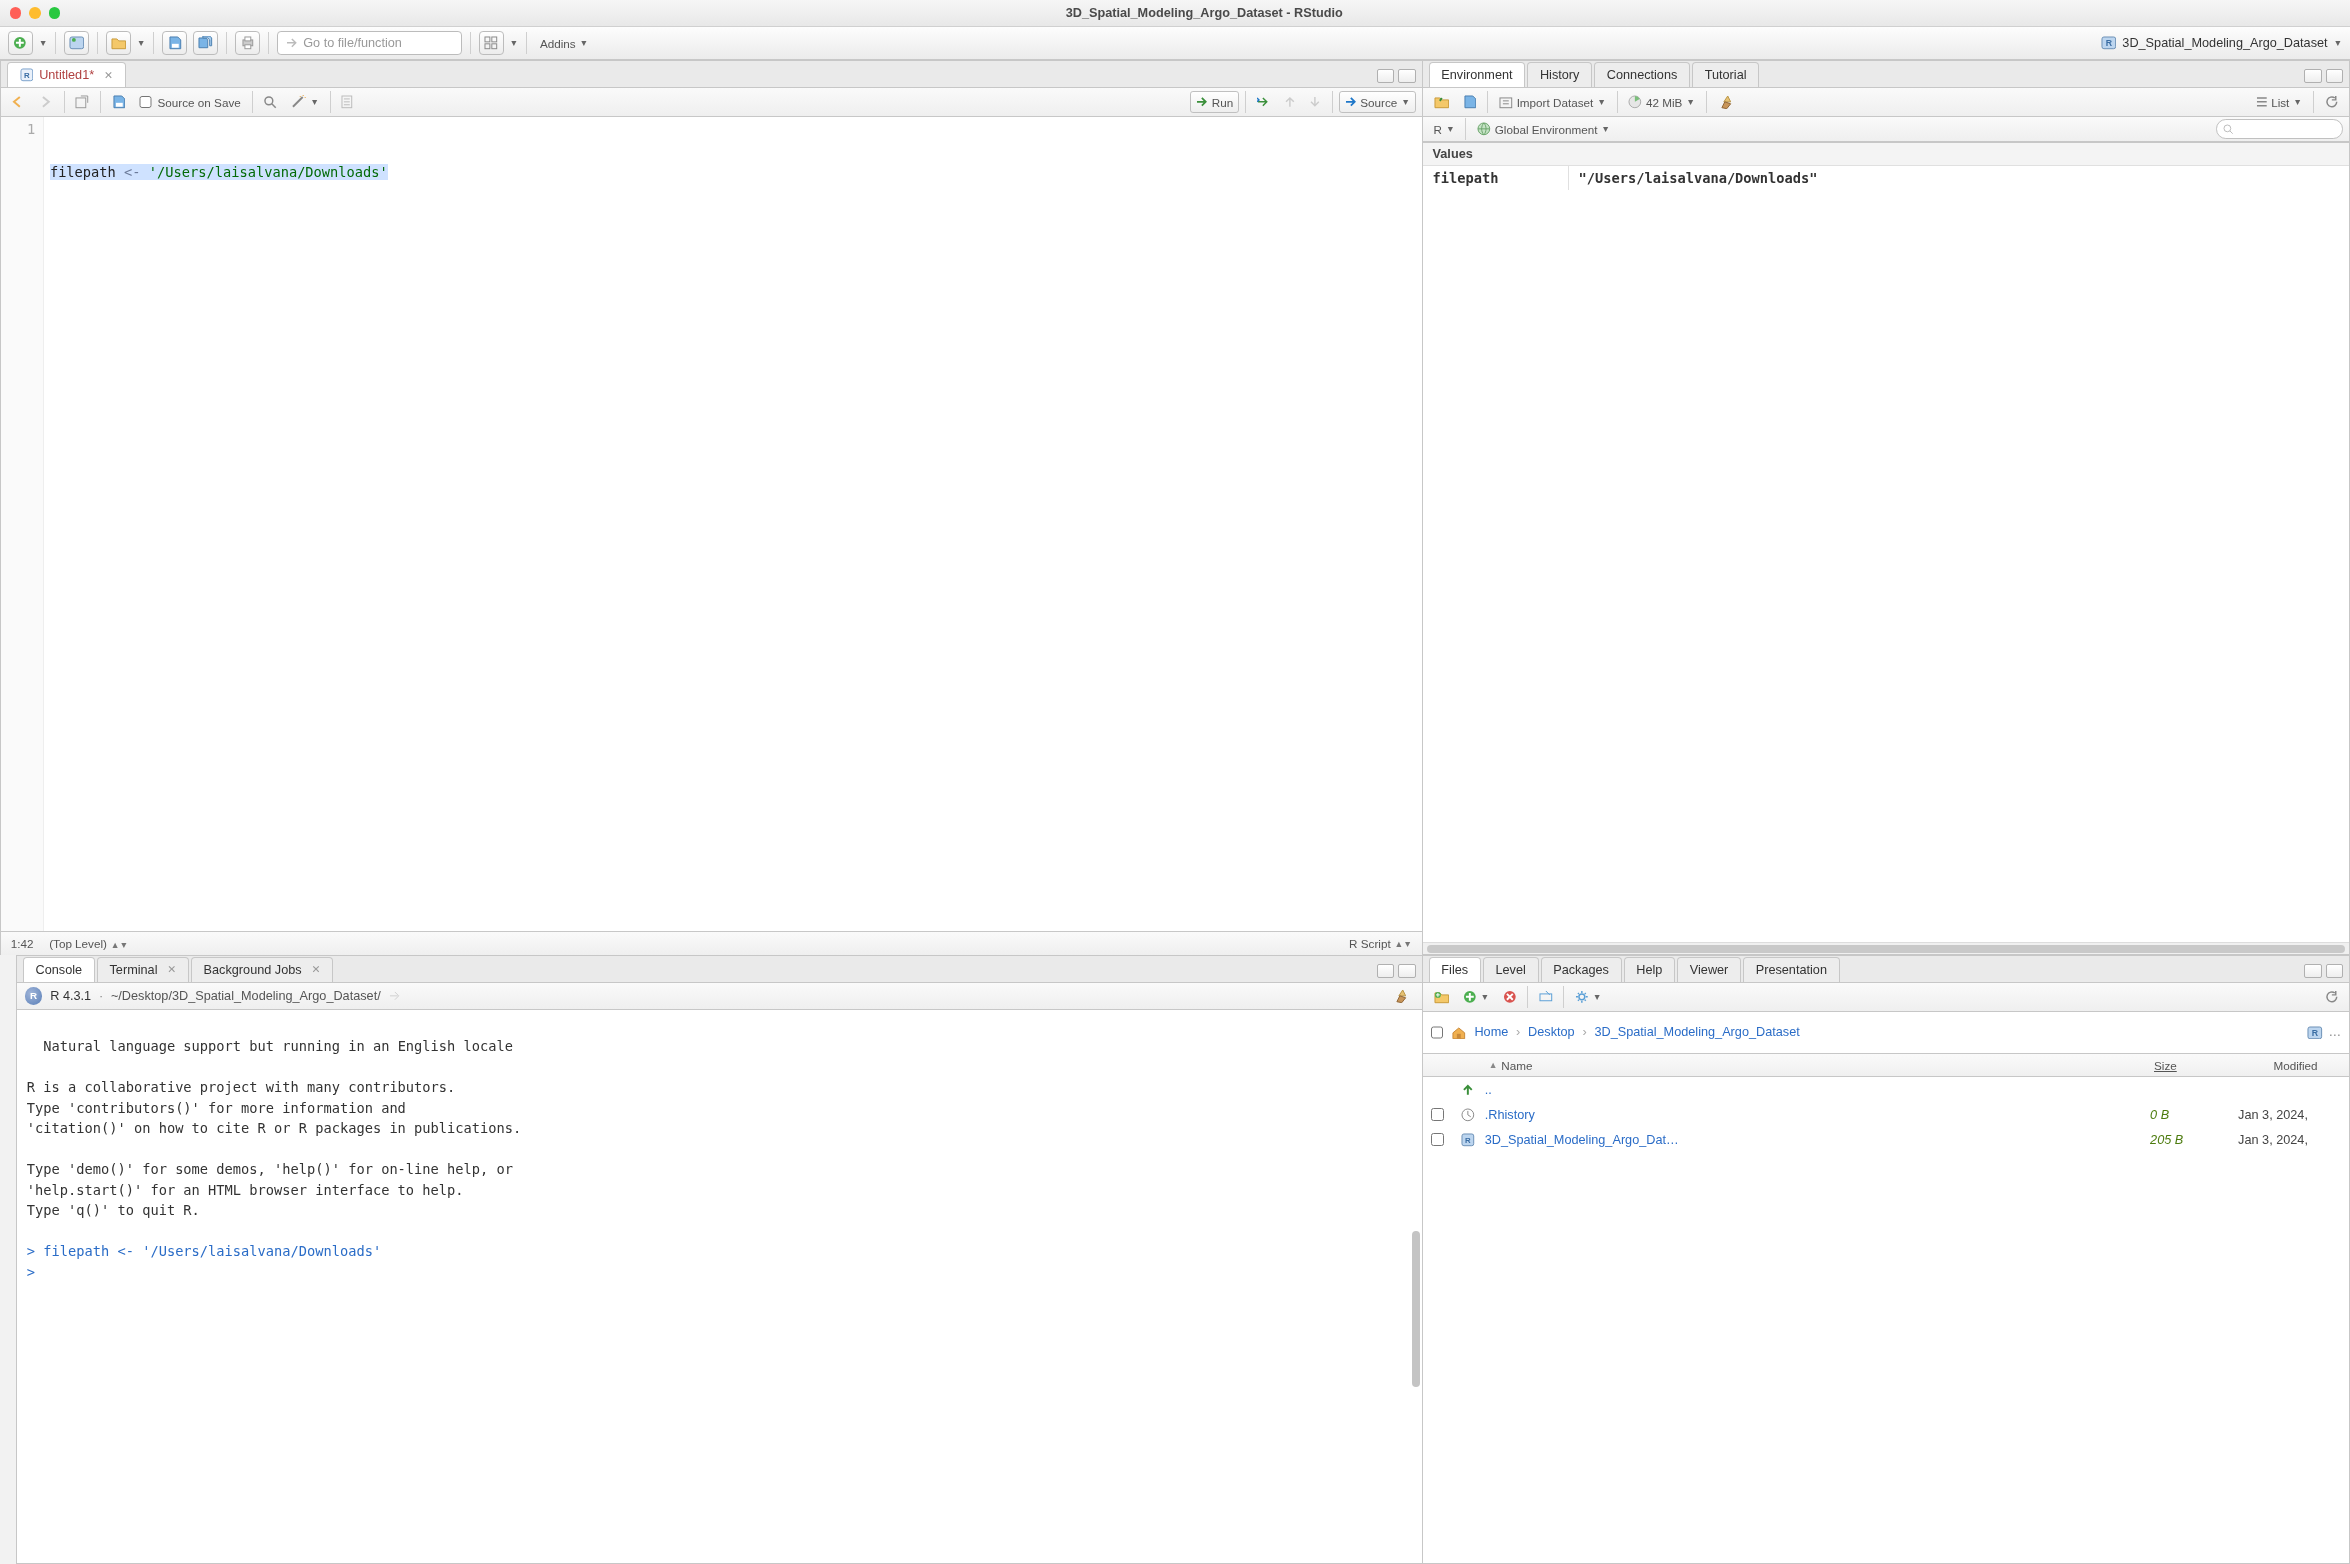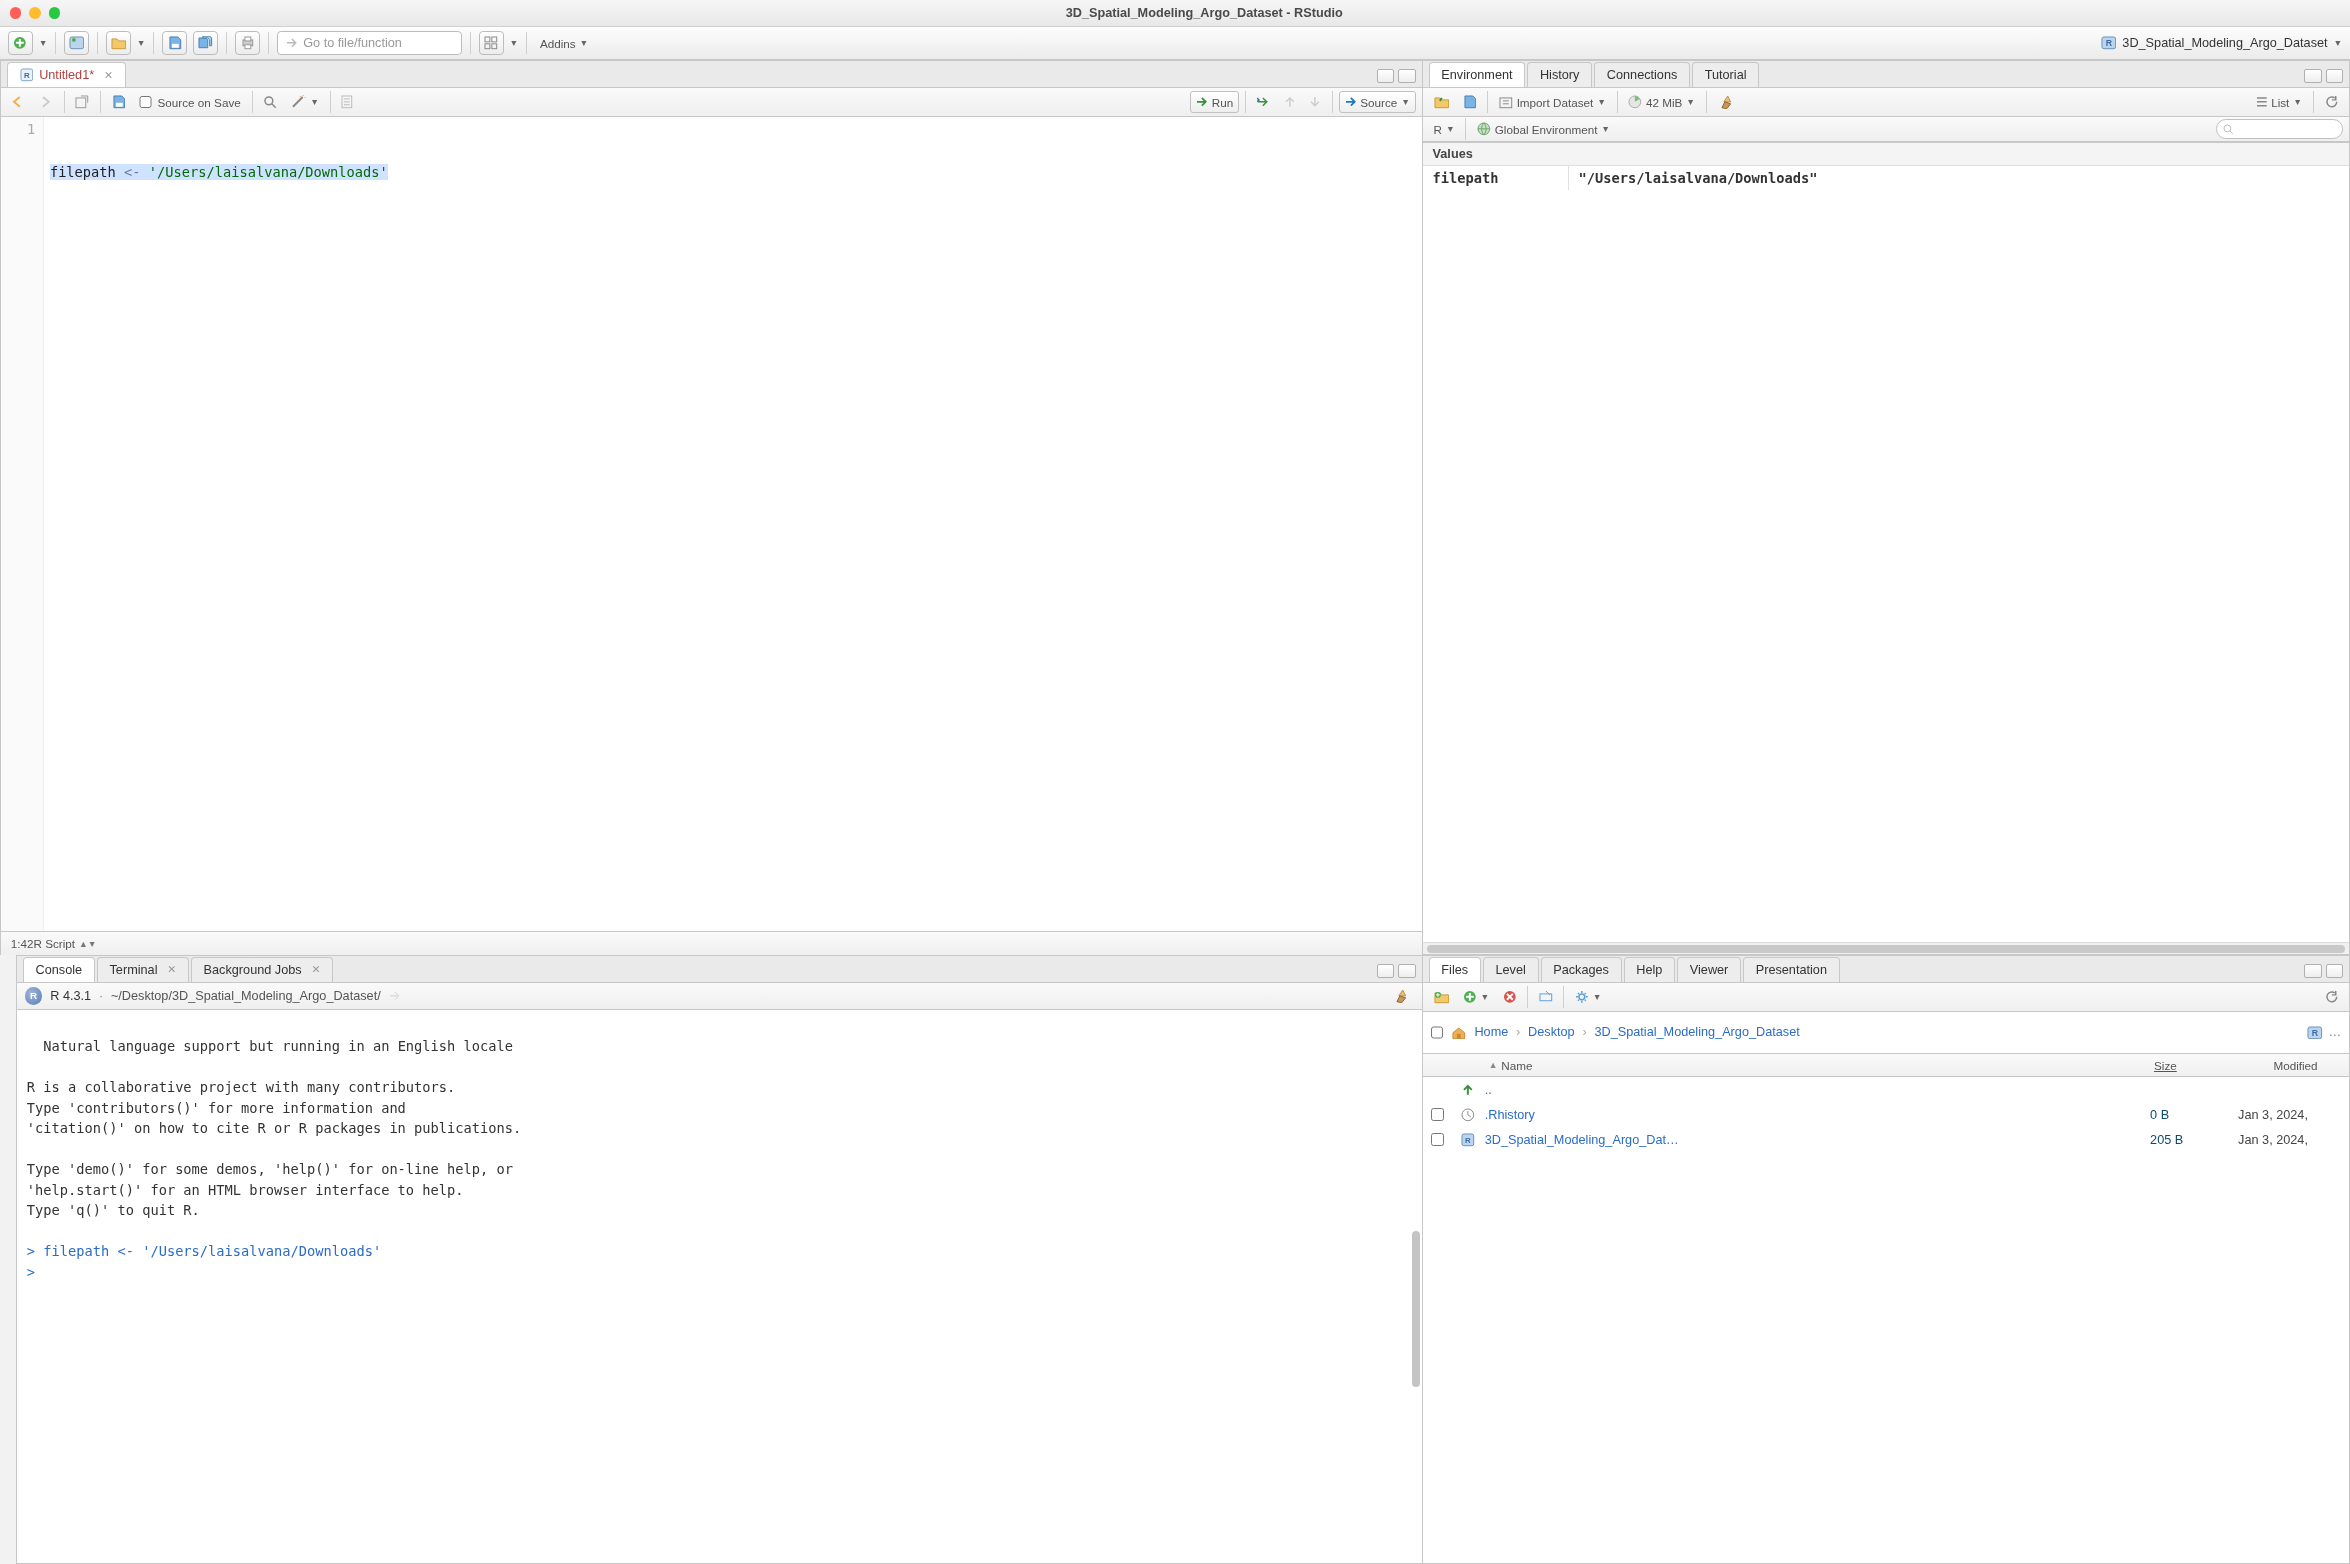--- a/index.html
+++ b/index.html
@@ -95,21 +95,21 @@
   .fh-check{width:29px; display:flex; justify-content:center;}
   .fh-ico{width:33px;}
   .fh-name{flex:1; padding-left:3.9px; display:flex; align-items:center; gap:3.9px;}
   .fh-size{width:88px;text-decoration:underline;}
   .fh-mod{width:107px;text-align:center;}
   .filelist{flex:1; overflow:auto;}
   .frow{height:25px; display:flex; align-items:center; font-size:12.7px; padding-right:3.9px;}
   .frow .chk{width:29px; display:flex; justify-content:center;}
   .frow .ico{width:33px; display:flex; justify-content:center; font-size:13.7px;}
   .frow .nm{flex:1; color:var(--blue); cursor:pointer; white-space:nowrap; overflow:hidden; text-overflow:ellipsis;}
-  .frow .sz{width:88px; color:#0c4a6e;}
+  .frow .sz{width:88px; color:#4d7c0f;font-style:italic;}
   .frow .md{width:107px; color:#444; white-space:nowrap; overflow:hidden;}
   input[type=checkbox]{width:12.7px;height:12.7px;}
 
   
   svg{display:block;}
 </style>
 </head>
 <body>
 
 <div class="titlebar">
@@ -299,20 +299,21 @@
       </div>
     </div>
     <div class="editor">
       <div class="gutter">1</div>
       <div class="codearea">
         <div class="codeline"><span class="hl-sel"><span class="tok-id">filepath</span><span class="tok-op"> &lt;- </span><span class="tok-str">'/Users/laisalvana/Downloads'</span></span></div>
       </div>
     </div>
     <div class="editstatus">
       <span>1:42</span>
+      <span class="mid"><span>(Top Level)</span><span class="updn">▲▼</span></span>
       <span>R Script</span>
         <span class="updn">▲▼</span>
     </div>
   </div>
 
   <div class="pane">
     <div class="tabbar">
       <div class="tab active">Environment</div>
       <div class="tab">History</div>
       <div class="tab">Connections</div>

